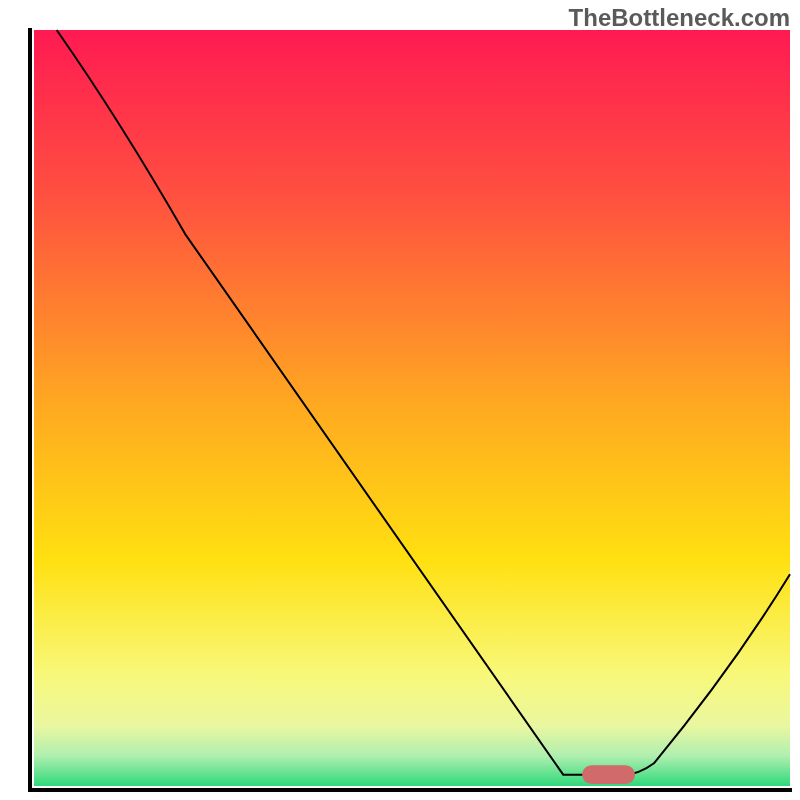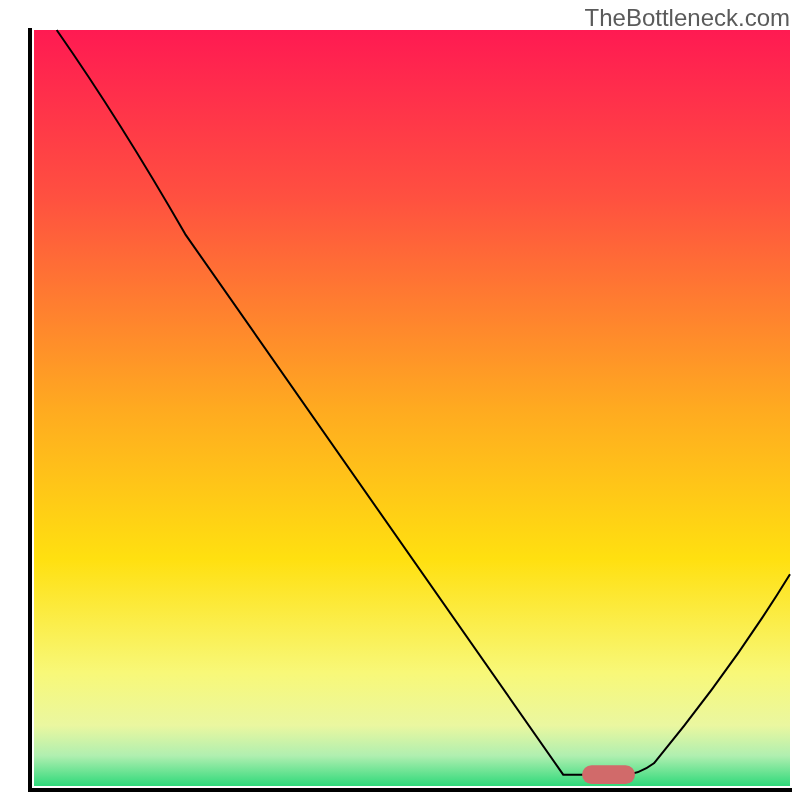--- a/index.html
+++ b/index.html
@@ -15,21 +15,21 @@
     position: relative;
     width: 800px;
     height: 800px;
   }
   .watermark {
     position: absolute;
     top: 4px;
     right: 10px;
     color: #5a5a5a;
     font-size: 24px;
-    font-weight: 400;
+    font-weight: 700;
     z-index: 10;
   }
   svg {
     display: block;
   }
 </style>
 </head>
 <body>
 
 <div class="chart-container">

